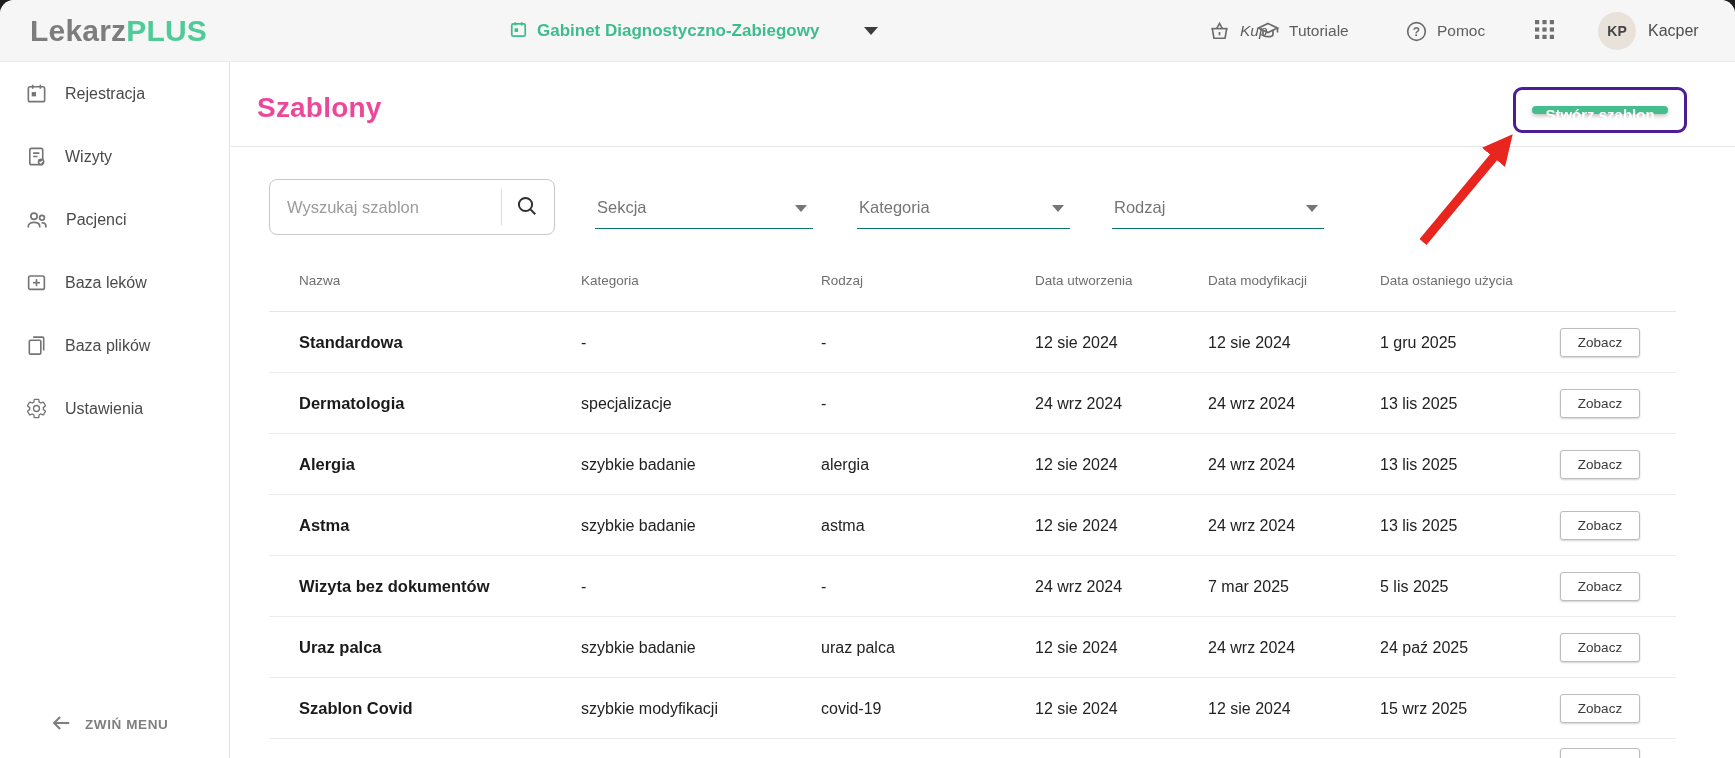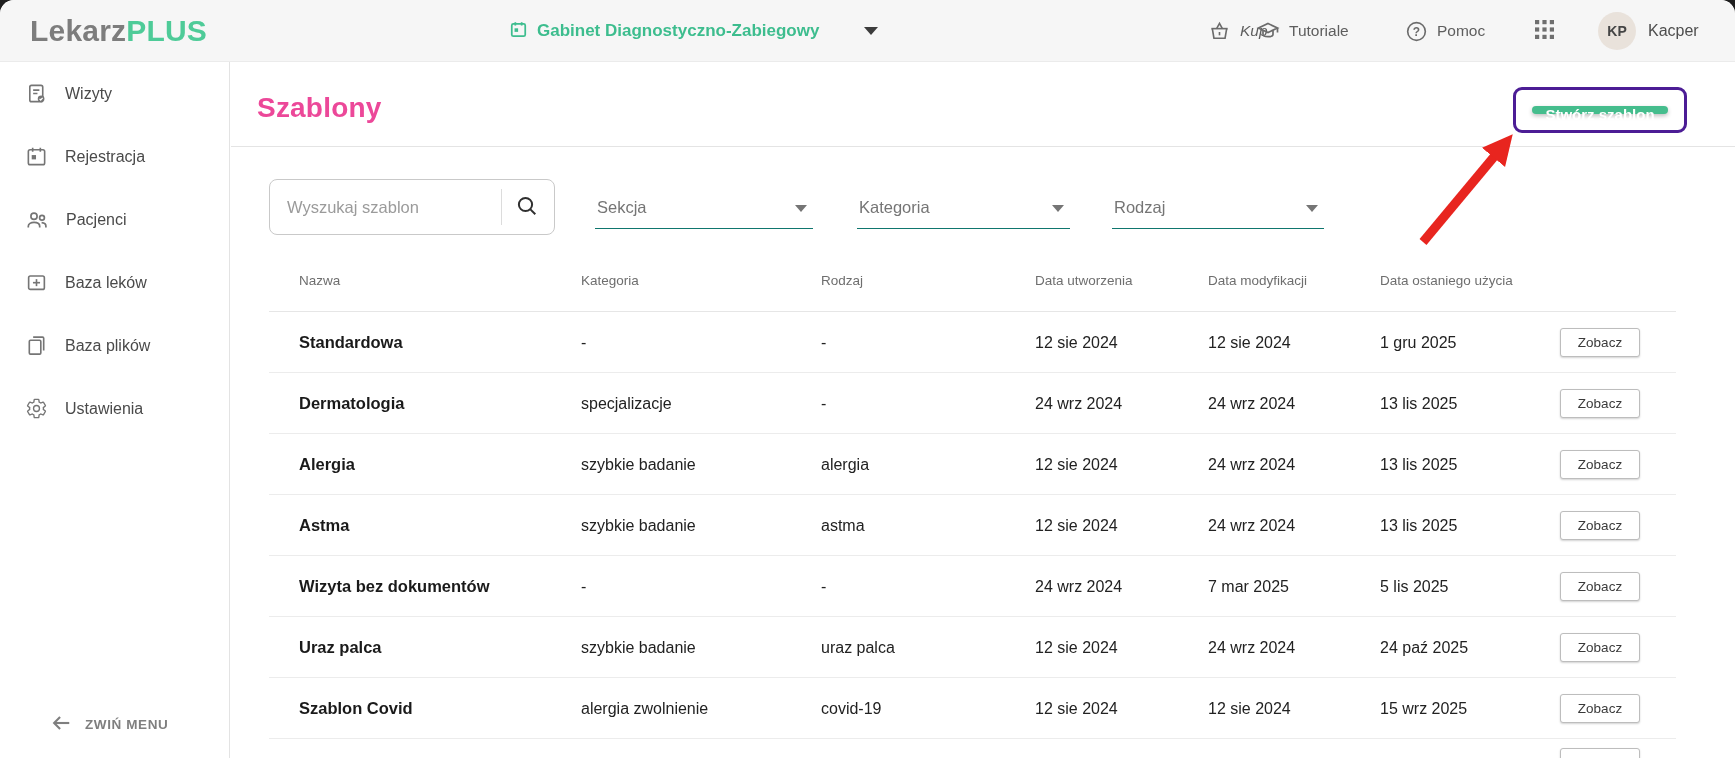--- a/index.html
+++ b/index.html
@@ -171,39 +171,39 @@
         <span>KP</span>
       </span>
       <span class="username">Kacper</span>
     </div>
   </div>
 
   <nav class="sidebar">
     <div class="side-item">
       <span>
         <svg width="23" height="23" viewBox="0 0 24 24" fill="none" stroke="#757575" stroke-width="1.7">
+          <rect x="3.5" y="5" width="17" height="15.5" rx="1.8"></rect>
+          <line x1="8" y1="2.8" x2="8" y2="7"></line>
+            <line x1="16" y1="2.8" x2="16" y2="7"></line>
+          <rect x="7" y="10.5" width="4.5" height="4.5" fill="#757575" stroke="none"></rect>
+        </svg>
+      </span>
+      <span class="lbl">Rejestracja</span>
+    </div>
+    <div class="side-item">
+      <span>
+        <svg width="23" height="23" viewBox="0 0 24 24" fill="none" stroke="#757575" stroke-width="1.7">
           <rect x="5" y="3.5" width="13.5" height="17" rx="1.8"></rect>
           <line x1="8.5" y1="8.5" x2="15" y2="8.5"></line>
             <line x1="8.5" y1="12" x2="13" y2="12"></line>
           <circle cx="16.8" cy="17.6" r="3.5" fill="#757575" stroke="none"></circle>
           <path d="M15.2 17.6l1.2 1.2 2-2.2" stroke="#fff" stroke-width="1.3" fill="none"></path>
         </svg>
       </span>
       <span class="lbl">Wizyty</span>
-    </div>
-    <div class="side-item">
-      <span>
-        <svg width="23" height="23" viewBox="0 0 24 24" fill="none" stroke="#757575" stroke-width="1.7">
-          <rect x="3.5" y="5" width="17" height="15.5" rx="1.8"></rect>
-          <line x1="8" y1="2.8" x2="8" y2="7"></line>
-            <line x1="16" y1="2.8" x2="16" y2="7"></line>
-          <rect x="7" y="10.5" width="4.5" height="4.5" fill="#757575" stroke="none"></rect>
-        </svg>
-      </span>
-      <span class="lbl">Rejestracja</span>
     </div>
     <div class="side-item">
       <span>
         <svg width="24" height="24" viewBox="0 0 24 24" fill="none" stroke="#757575" stroke-width="1.7">
           <circle cx="9" cy="8.2" r="3.1"></circle>
           <path d="M3.3 19.5v-1.3c0-2.4 2.6-3.8 5.7-3.8s5.7 1.4 5.7 3.8v1.3"></path>
           <circle cx="17" cy="9.7" r="2.4"></circle>
           <path d="M16.6 14.6c2.5.2 4.3 1.4 4.3 3.3v1.6"></path>
         </svg>
       </span>
@@ -351,21 +351,21 @@
         <div class="tcell c0">Uraz palca</div>
         <div class="tcell c1">szybkie badanie</div>
         <div class="tcell c2">uraz palca</div>
         <div class="tcell c3">12 sie 2024</div>
         <div class="tcell c4">24 wrz 2024</div>
         <div class="tcell c5">24 paź 2025</div>
         <button class="zobacz">Zobacz</button>
       </div>
       <div class="trow">
         <div class="tcell c0">Szablon Covid</div>
-        <div class="tcell c1">alergia zwolnienie</div>
+        <div class="tcell c1">szybkie modyfikacji</div>
         <div class="tcell c2">covid-19</div>
         <div class="tcell c3">12 sie 2024</div>
         <div class="tcell c4">12 sie 2024</div>
         <div class="tcell c5">15 wrz 2025</div>
         <button class="zobacz">Zobacz</button>
       </div>
       <div class="trow partial">
         <button class="zobacz">Zobacz</button>
       </div>
     </div>

